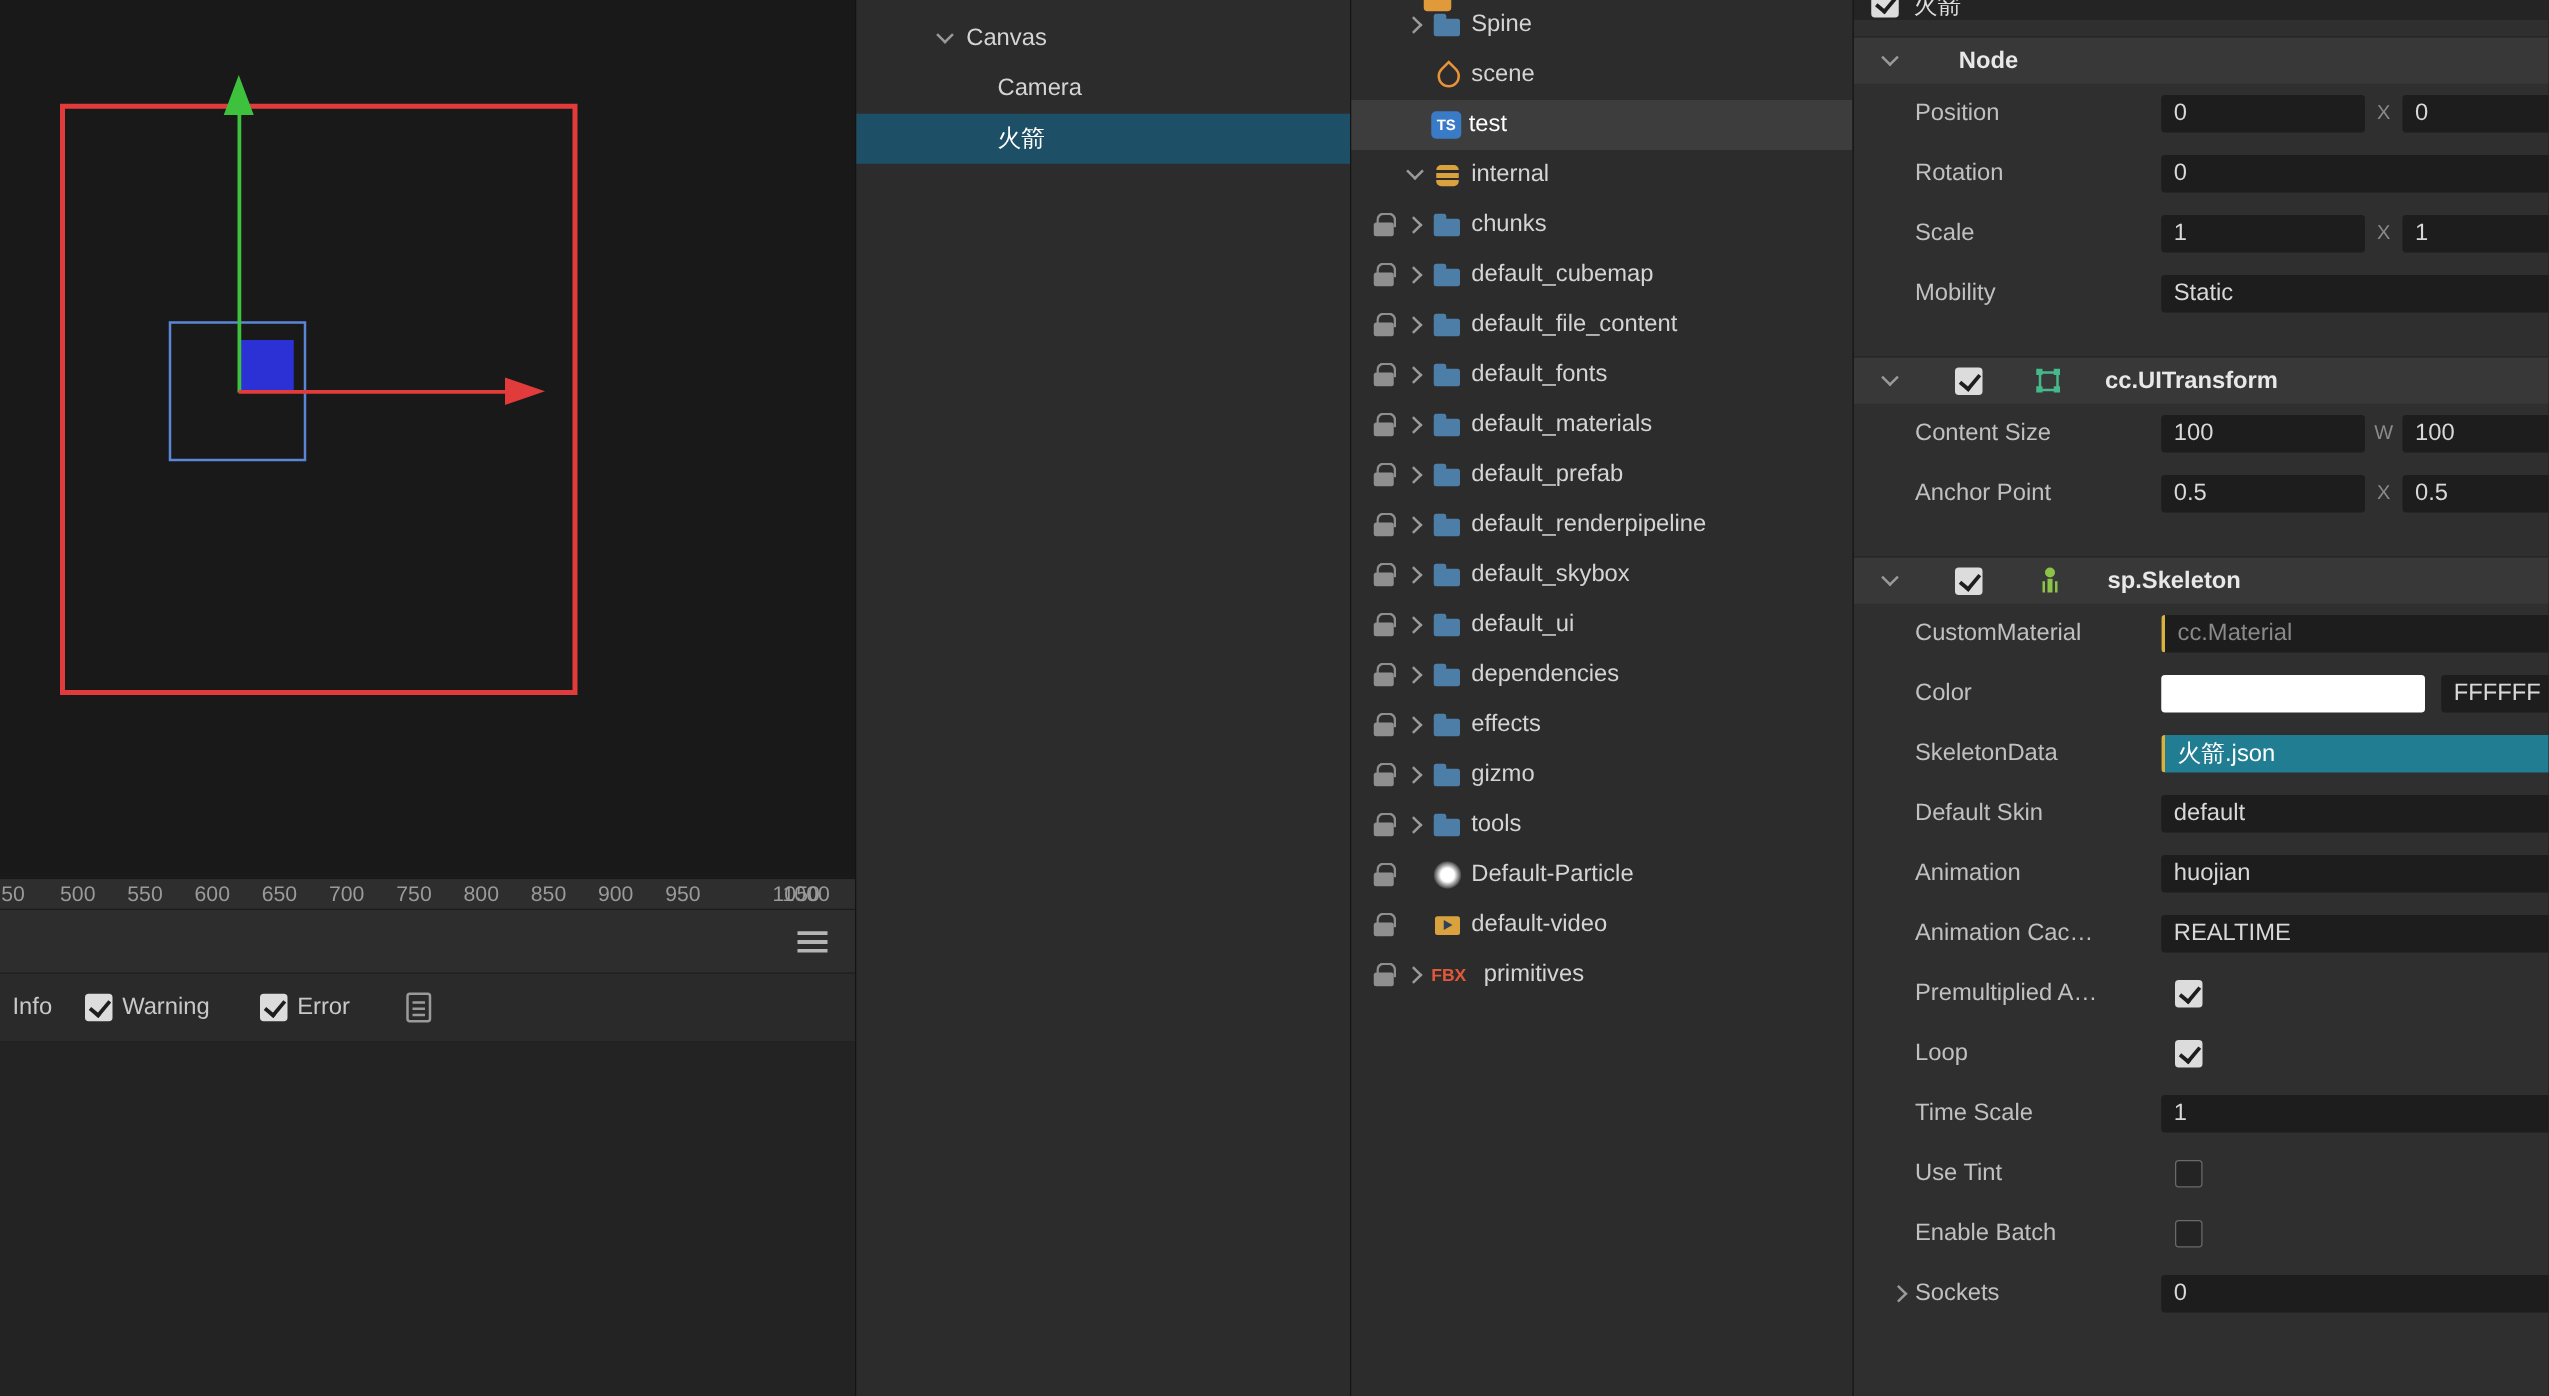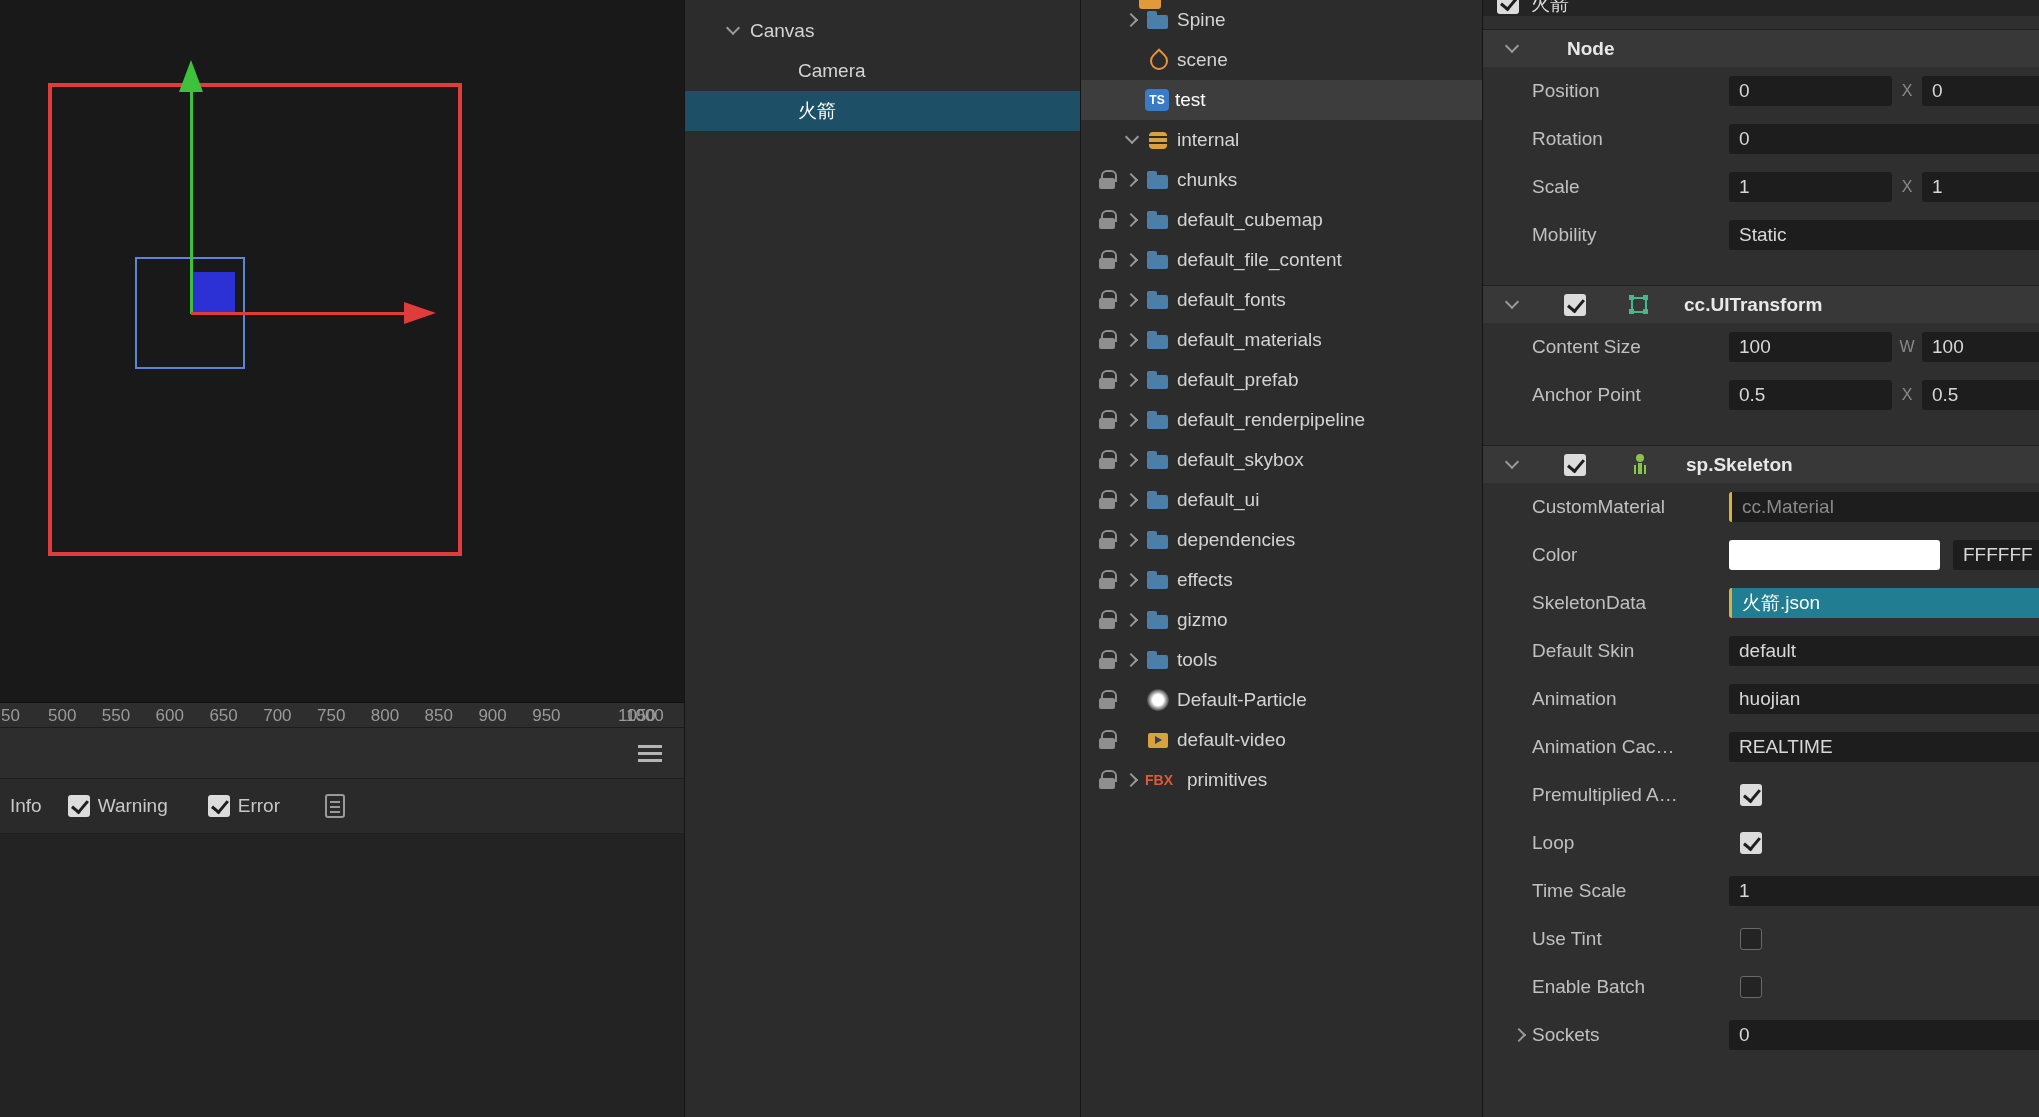--- a/index.html
+++ b/index.html
@@ -155,21 +155,21 @@
       <span class="filter-label after-cb">Warning</span>
       <span class="cb err on"></span>
       <span class="filter-label after-cb">Error</span>
       <span class="doc-icon"></span>
     </div>
     <div class="console-content"></div>
   </section>
 
   <section class="hierarchy-panel">
 
-  <div class="tree-row h-row" style="padding-left: 35px;">
+  <div class="tree-row h-row" style="padding-left: 58px;">
         <span class="chev down"></span>
         <span class="tree-label">Canvas</span>
       </div>
       <div class="tree-row h-row" style="padding-left: 83px;">
         <span class="chev" style="visibility: hidden;"></span>
         <span class="tree-label">Camera</span>
       </div>
       <div class="tree-row h-row selected" style="padding-left: 83px;">
         <span class="chev" style="visibility: hidden;"></span>
         <span class="tree-label">火箭</span>

